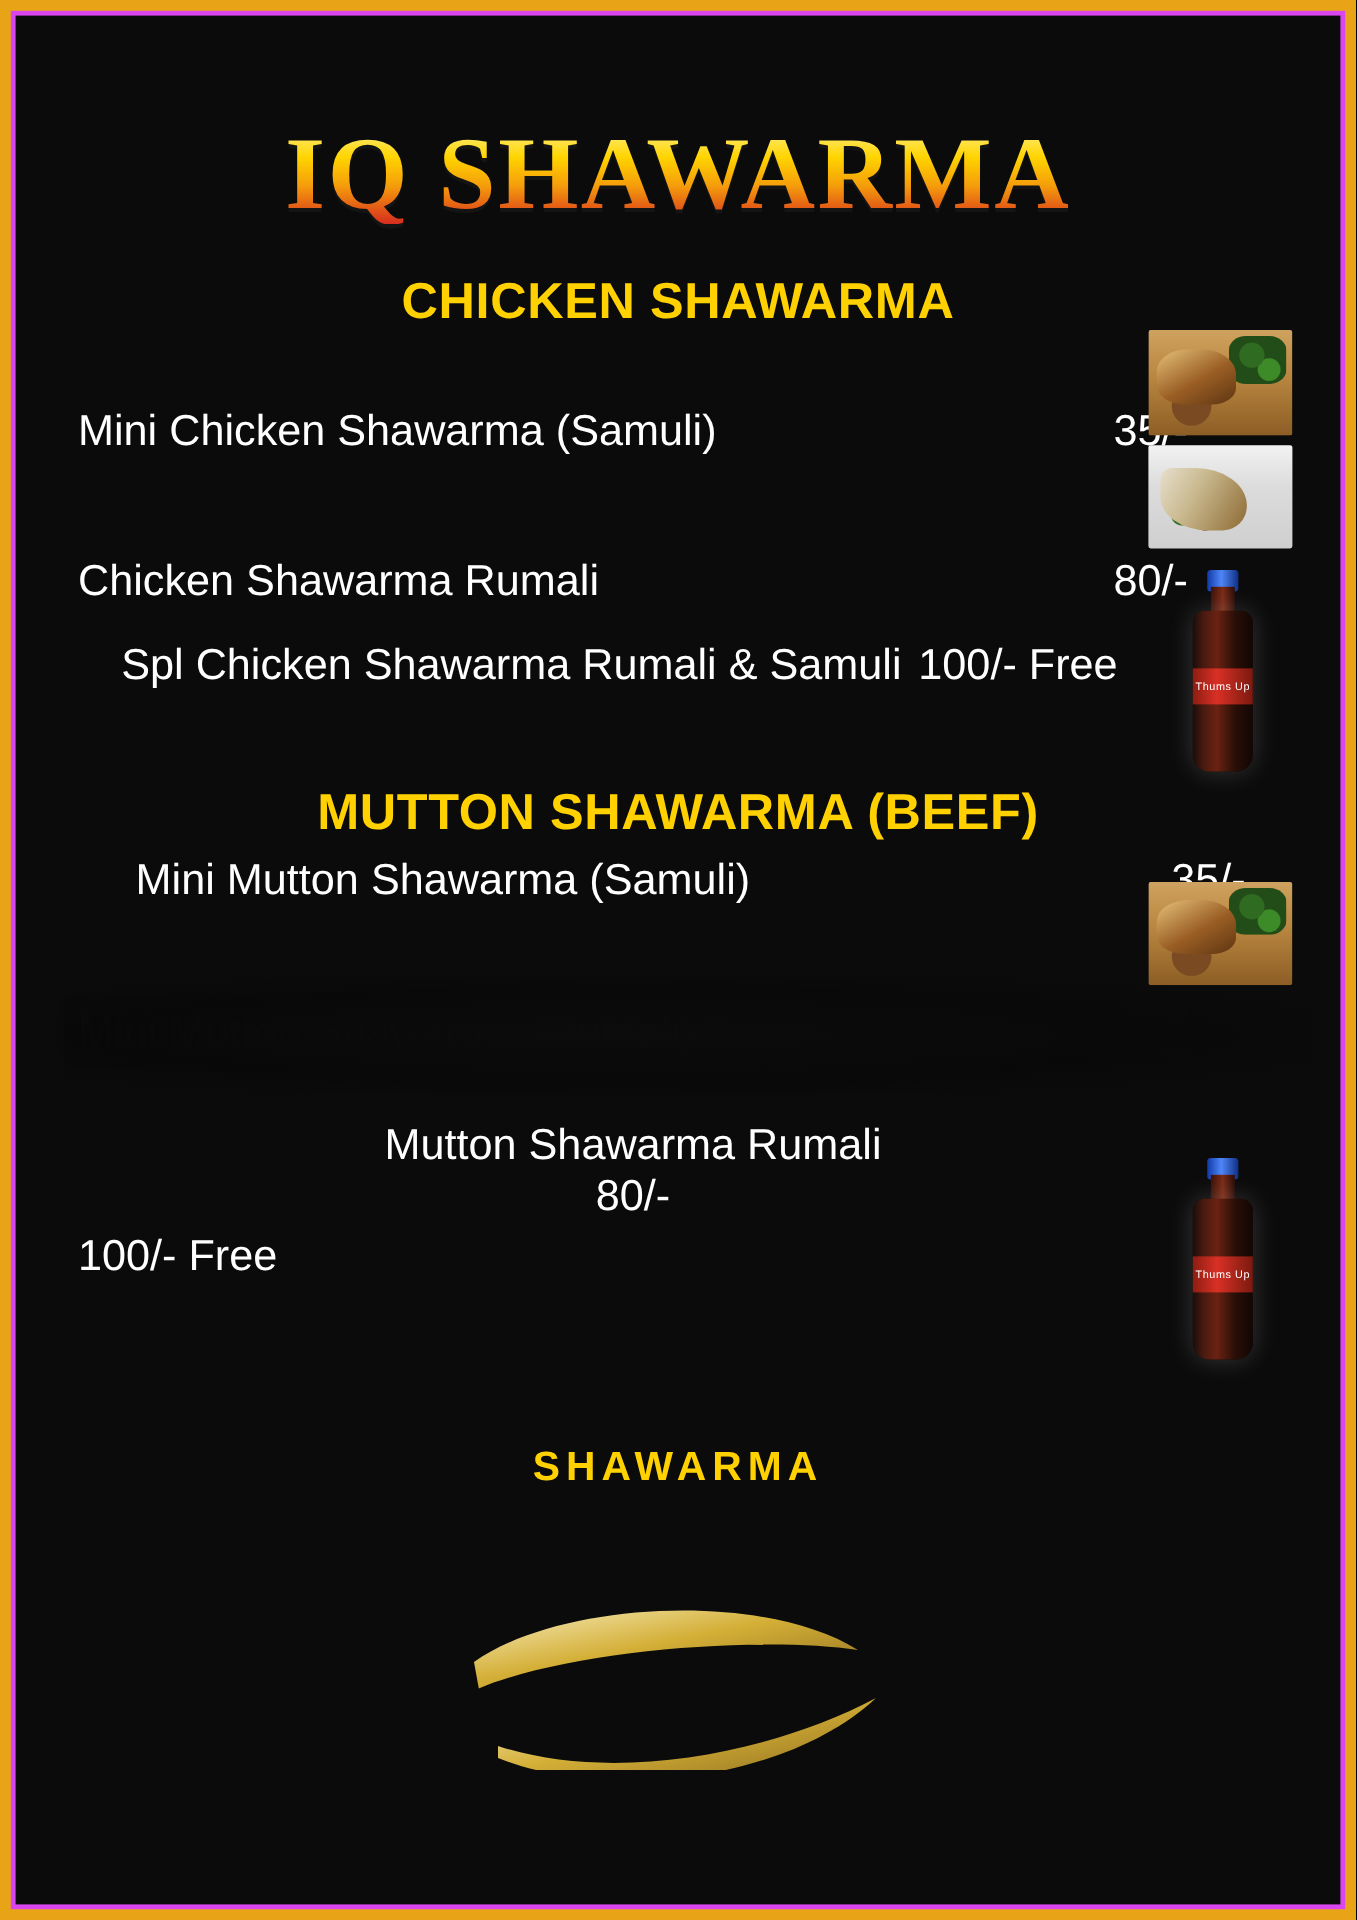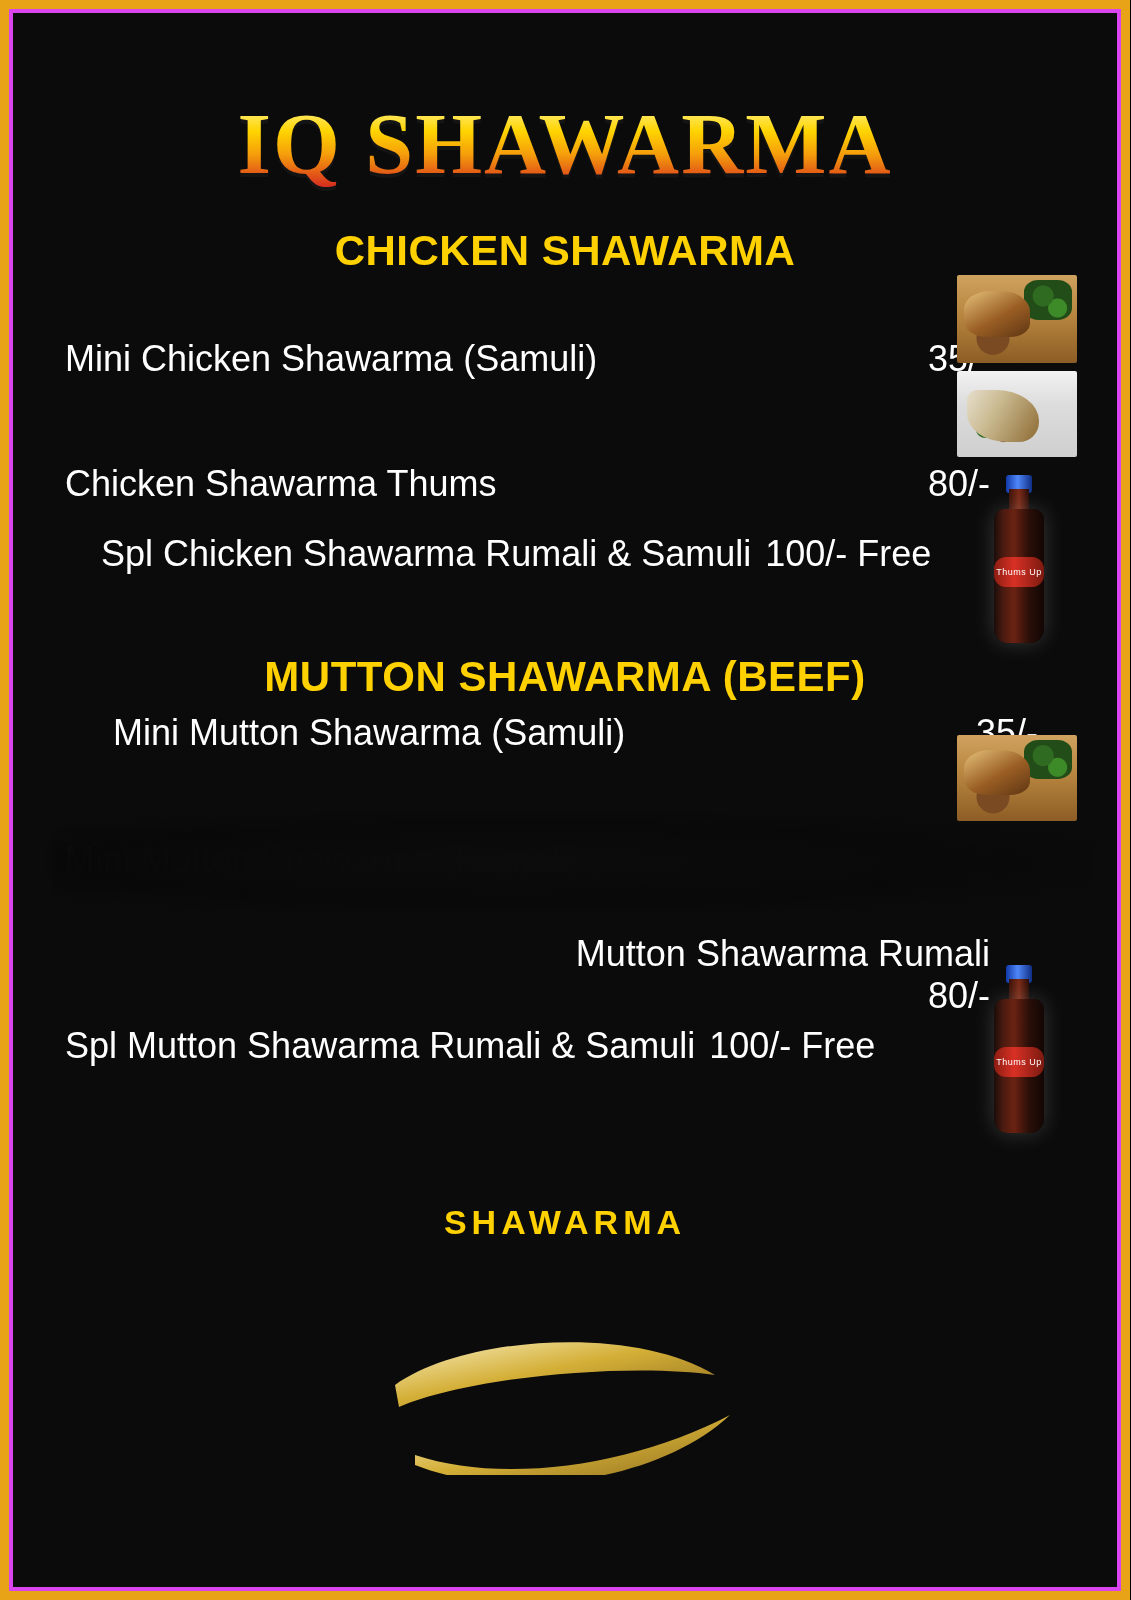--- a/index.html
+++ b/index.html
@@ -70,21 +70,21 @@
   }
   #heading-chicken { top: 214px; }
   #heading-mutton  { top: 640px; }
 
   
   .menu-row {
     position: absolute;
     left: 52px;
     width: 925px;
     display: flex;
-    align-items: flex-end;
+    align-items: center;
     color: #ffffff;
     font-size: 36px;
     font-weight: 500;
     white-space: nowrap;
   }
   .menu-row .item-name { flex: 0 0 auto; }
   .menu-row .spacer    { flex: 1 1 auto; }
   .menu-row .item-price {
     flex: 0 0 auto;
     text-align: right;
@@ -215,21 +215,20 @@
     top: 82px;
     width: 50px;
     height: 30px;
     background: linear-gradient(90deg, #8c1d12, #d93025 40%, #7a1a10);
     display: flex;
     align-items: center;
     justify-content: center;
     color: #fff;
     font-size: 9px;
     letter-spacing: 0.5px;
-    border-radius: 12px;
   }
 
   
   .logo-wrap {
     position: absolute;
     left: 0;
     top: 1180px;
     width: 100%;
     text-align: center;
   }
@@ -273,21 +272,21 @@
     <div class="brand-title">IQ SHAWARMA</div>
 
     <div class="section-heading" id="heading-chicken">CHICKEN SHAWARMA</div>
 
     <div class="menu-row row-c1">
       <span class="item-name">Mini Chicken Shawarma (Samuli)</span>
       <span class="spacer"></span>
       <span class="item-price">35/-</span>
     </div>
     <div class="menu-row row-c2">
-      <span class="item-name">Chicken Shawarma Thums</span>
+      <span class="item-name">Chicken Shawarma Rumali</span>
       <span class="spacer"></span>
       <span class="item-price">80/-</span>
     </div>
     <div class="menu-row row-c3">
       <span class="item-name">Spl Chicken Shawarma Rumali &amp; Samuli</span>
       <span class="item-price">100/- Free</span>
     </div>
 
     <div class="section-heading" id="heading-mutton">MUTTON SHAWARMA (BEEF)</div>
 
@@ -301,21 +300,20 @@
       <span class="spacer"></span>
       <span class="item-price"></span>
     </div>
     <div class="smudge"></div>
     <div class="menu-row row-m3">
       <span class="item-name">Mutton Shawarma Rumali</span>
       <span class="spacer"></span>
       <span class="item-price">80/-</span>
     </div>
     <div class="menu-row row-m4">
-      <span class="item-name">Spl Mutton Shawarma Rumali &amp; Samuli</span>
       <span class="item-price">100/- Free</span>
     </div>
 
     <div class="photo photo-sandwich" style="left:944px; top:262px; width:120px; height:88px;"></div>
     <div class="photo photo-wrap-bg" style="left:944px; top:358px; width:120px; height:86px;"></div>
 
     <div class="bottle" style="left:975px; top:462px;">
       <div class="cap"></div>
       <div class="neck"></div>
       <div class="body"></div>

